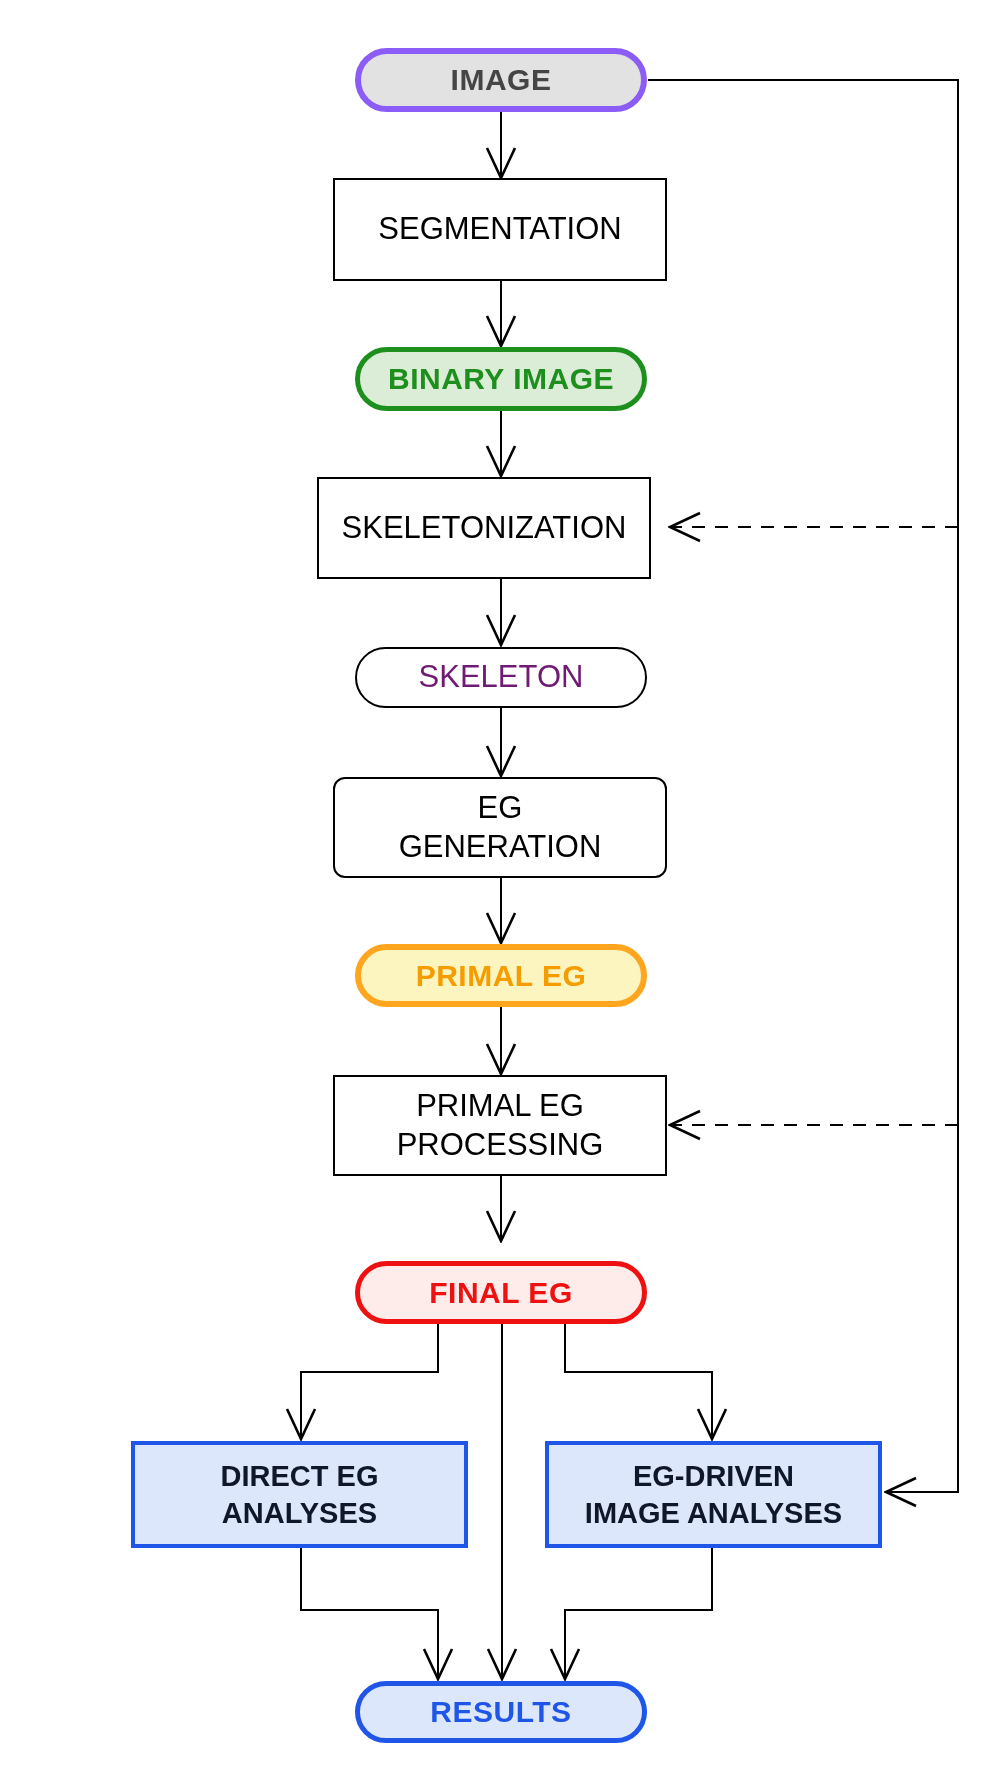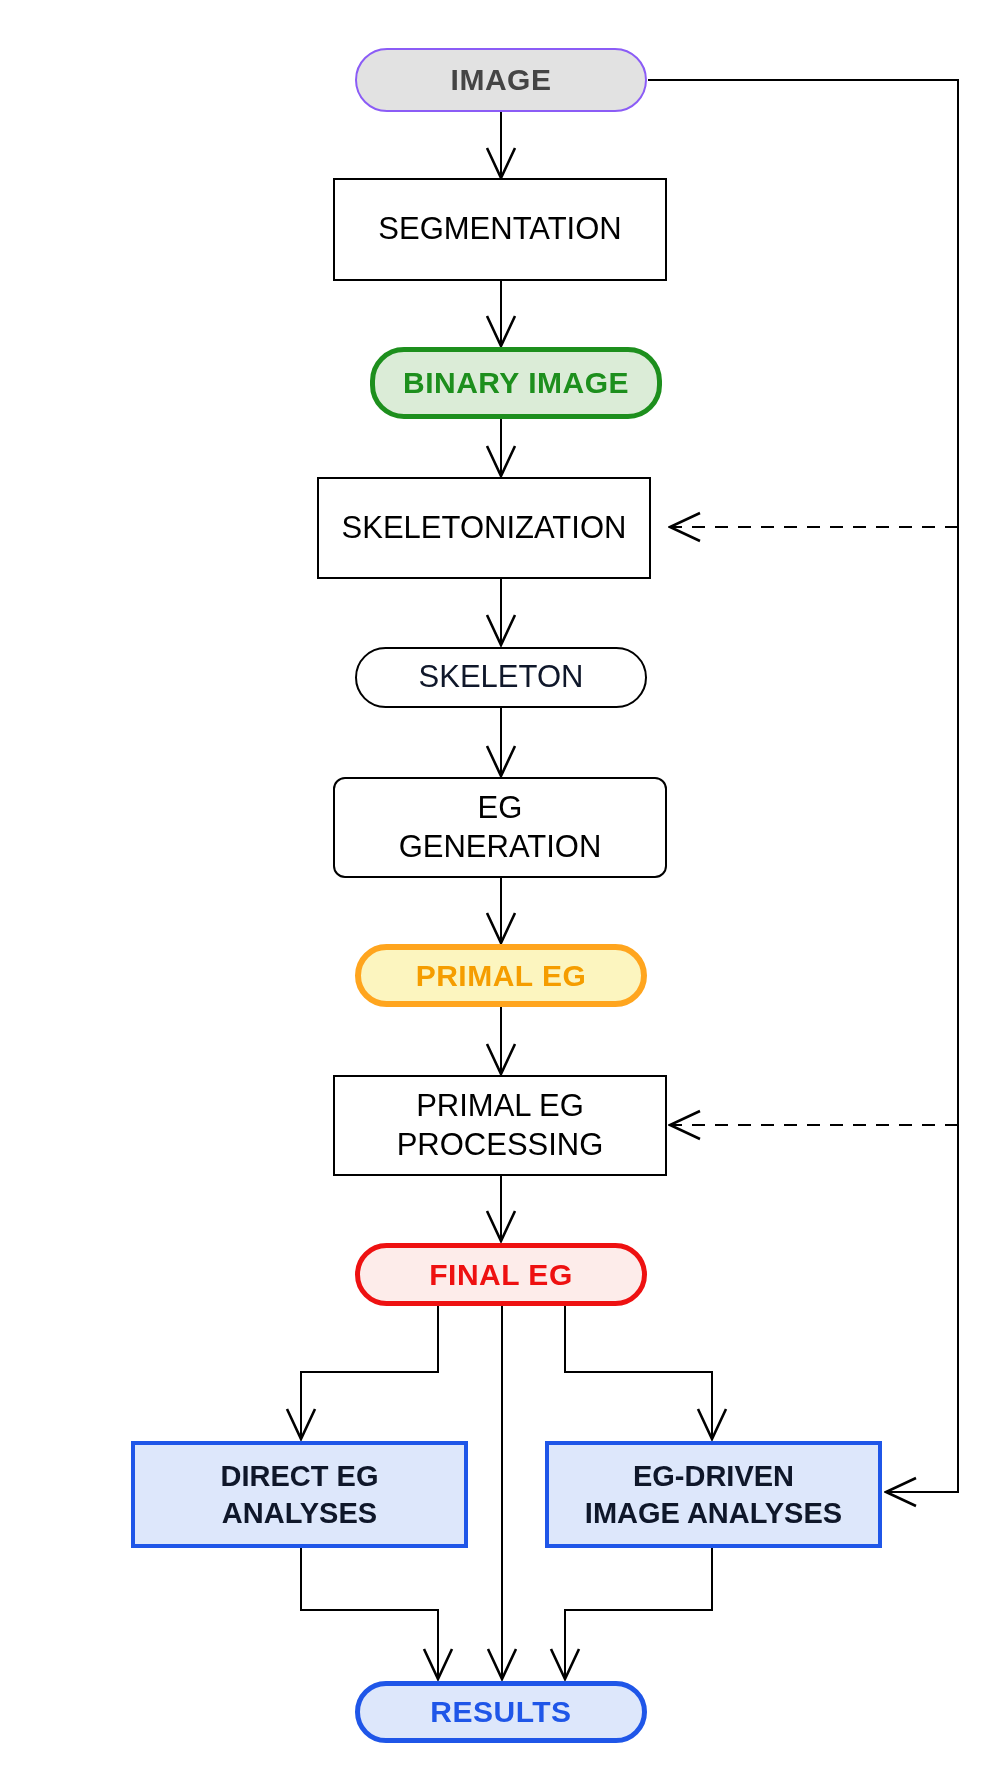--- a/index.html
+++ b/index.html
@@ -15,25 +15,25 @@
     position:absolute;
     box-sizing:border-box;
     display:flex;align-items:center;justify-content:center;
     text-align:center;
     white-space:pre-line;
     line-height:1.25;
     letter-spacing:0.5px;
   }
   .pill{border-radius:34px;font-weight:bold;font-size:30px;}
   .rect{background:#ffffff;border:2px solid #000000;color:#000000;font-size:31px;font-weight:normal;letter-spacing:0;}
-  .pill-gray {background:#e2e2e2;border:2px solid #8b5cf6;color:#454545;}
+  .pill-gray {background:#e2e2e2;border:6px solid #8b5cf6;color:#454545;}
   .pill-green{background:#dbecd7;border:5px solid #1d8f1d;color:#1d8f1d;}
-  .pill-white{background:#ffffff;border:2px solid #000000;color:#0f172a;font-weight:normal;font-size:31px;letter-spacing:0;}
+  .pill-white{background:#ffffff;border:2px solid #000000;color:#701a75;font-weight:normal;font-size:31px;letter-spacing:0;}
   .pill-yellow{background:#fcf5bf;border:6px solid #ffa51e;color:#f59d00;}
-  .pill-red  {background:#fdecea;border:5px solid #ee1111;color:#ee1111;}
+  .pill-red  {background:#fdecea;border:5px solid #ee1111;color:#ee1111;margin-top:18px;}
   .pill-blue {background:#dde7fb;border:5px solid #1f56e8;color:#1f56e8;}
   .rect-blue {background:#dde7fb;border:4px solid #1f56e8;color:#0f172a;font-weight:bold;font-size:29px;}
 </style>
 </head>
 <body>
 
 <div id="canvas">
 
   <svg id="wires" viewBox="0 0 1000 1791" xmlns="http://www.w3.org/2000/svg">
     <defs>
@@ -62,21 +62,21 @@
 
       <path stroke-dasharray="13 10" d="M 958 527 H 670" marker-end="url(#ah)"></path>
       <path stroke-dasharray="13 10" d="M 958 1125 H 670" marker-end="url(#ah)"></path>
     </g>
   </svg>
 
   <div class="node pill pill-gray" style="left:355px;top:48px;width:292px;height:64px;">IMAGE</div>
 
   <div class="node rect" style="left:333px;top:178px;width:334px;height:103px;">SEGMENTATION</div>
 
-  <div class="node pill pill-green" style="left:370px;top:347px;width:292px;height:72px;">BINARY IMAGE</div>
+  <div class="node pill pill-green" style="left:355px;top:347px;width:292px;height:64px;">BINARY IMAGE</div>
 
   <div class="node rect" style="left:317px;top:477px;width:334px;height:102px;">SKELETONIZATION</div>
 
   <div class="node pill pill-white" style="left:355px;top:647px;width:292px;height:61px;">SKELETON</div>
 
   <div class="node rect" style="left:333px;top:777px;width:334px;height:101px;border-radius:12px;">EG
 GENERATION</div>
 
   <div class="node pill pill-yellow" style="left:355px;top:944px;width:292px;height:63px;">PRIMAL EG</div>
 

